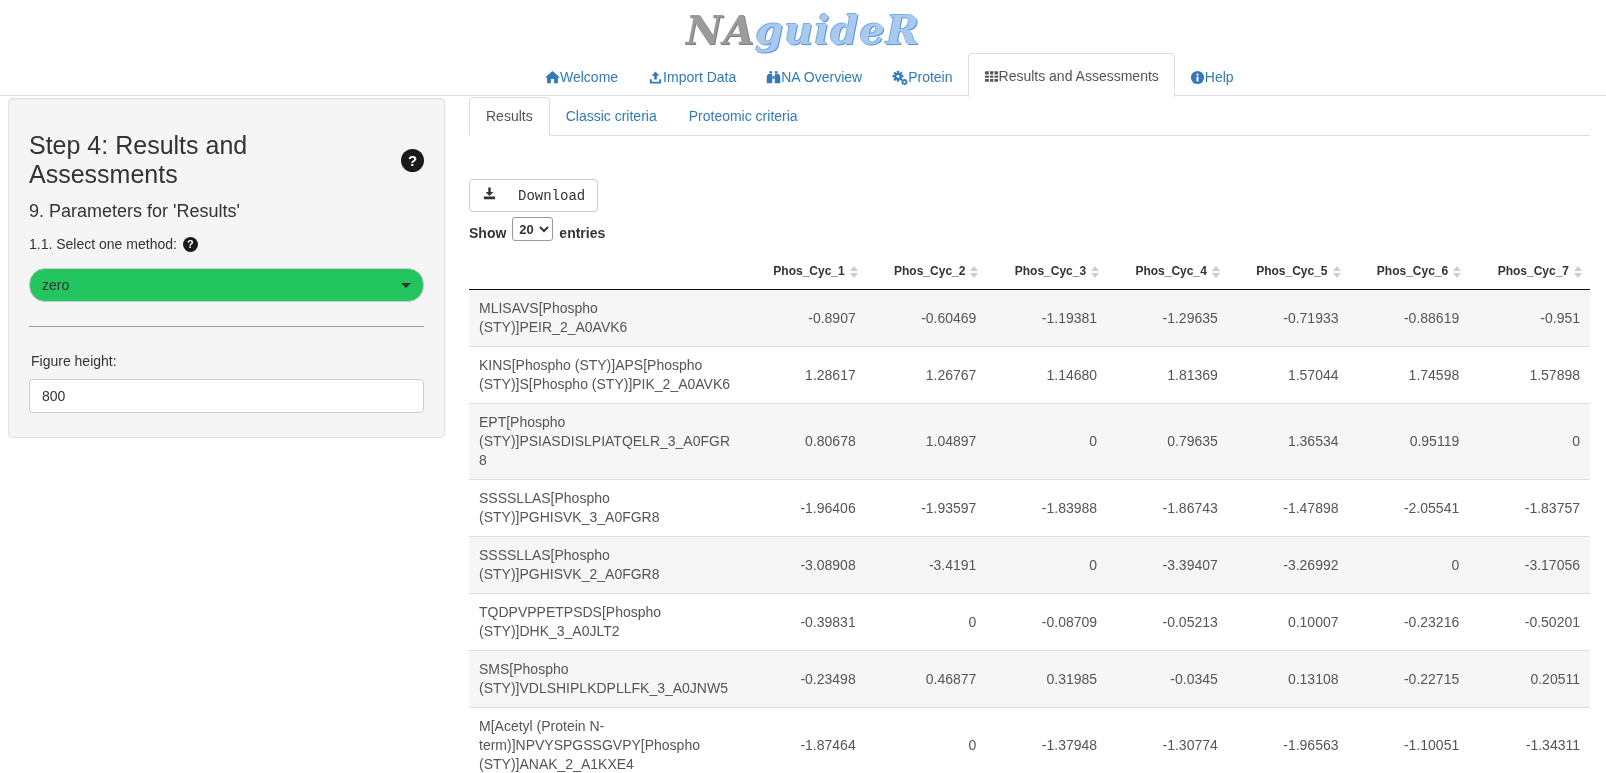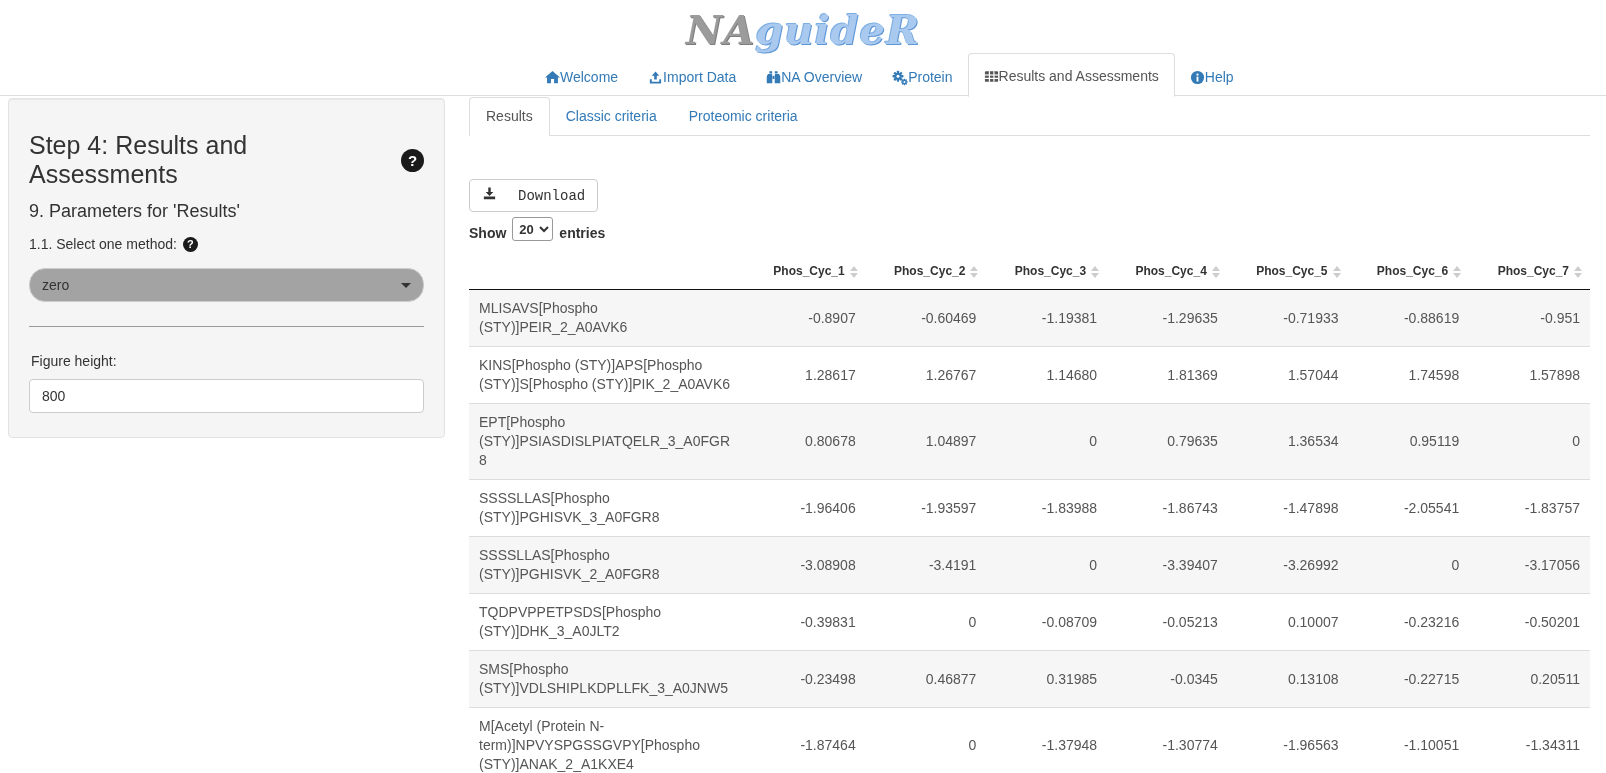--- a/index.html
+++ b/index.html
@@ -49,21 +49,21 @@
   .qicon {
     display:inline-flex; align-items:center; justify-content:center;
     background:#1a1a1a; color:#fff; border-radius:50%;
     font-weight:bold; font-style:normal; cursor:pointer; flex:none;
     font-family:"Liberation Sans", sans-serif;
   }
   .qicon.lg { width:23px; height:23px; font-size:15px; }
   .qicon.sm { width:15px; height:15px; font-size:11px; }
   .select-button {
     margin-top:14px; height:34px; width:100%;
-    background:#a3a3a3; border:1px solid #ccc; border-radius:16px;
+    background:#22c55e; border:1px solid #ccc; border-radius:16px;
     display:flex; align-items:center; justify-content:space-between;
     padding:0 12px; cursor:pointer; color:#333;
   }
   .caret-down {
     width:0; height:0; border-left:5px solid transparent;
     border-right:5px solid transparent; border-top:5px solid #333;
   }
   .sidebar hr { border:0; border-top:1px solid #9a9a9a; margin:24px 0 26px 0; }
   .figure-label { margin:0 0 10px 2px; color:#333; }
   .figure-input {

